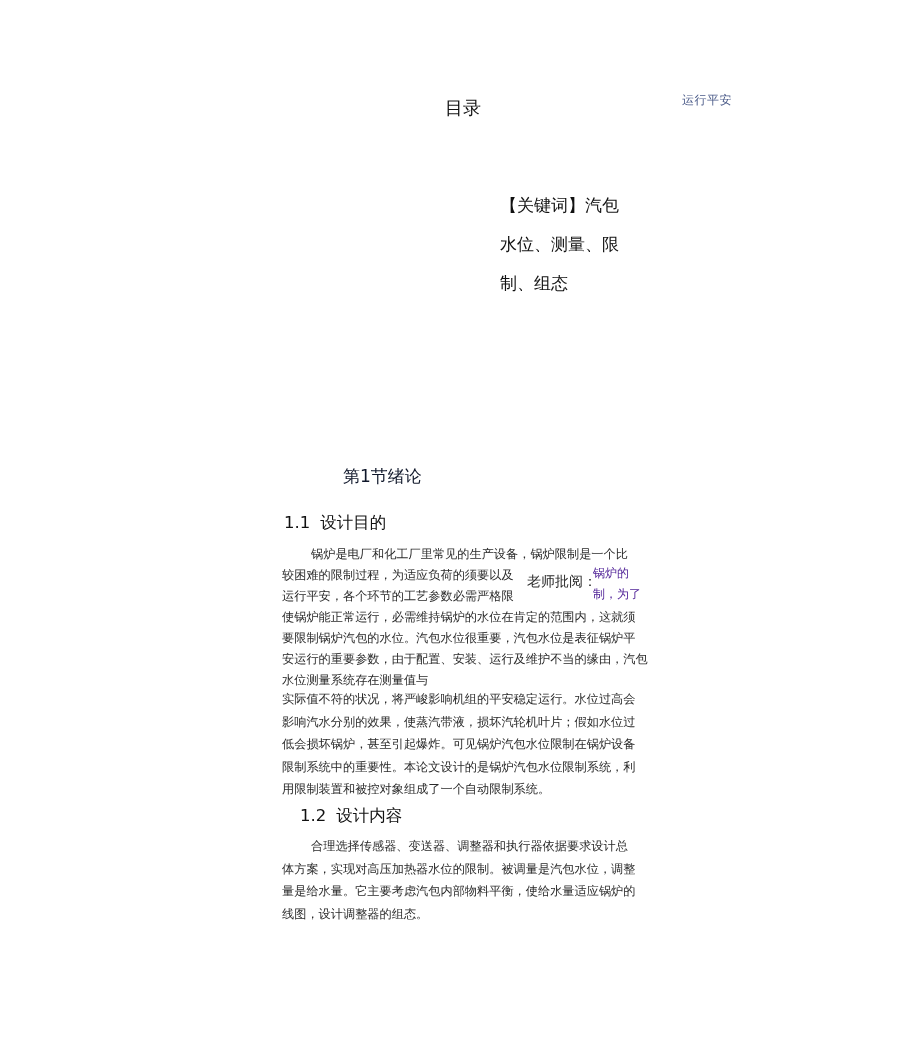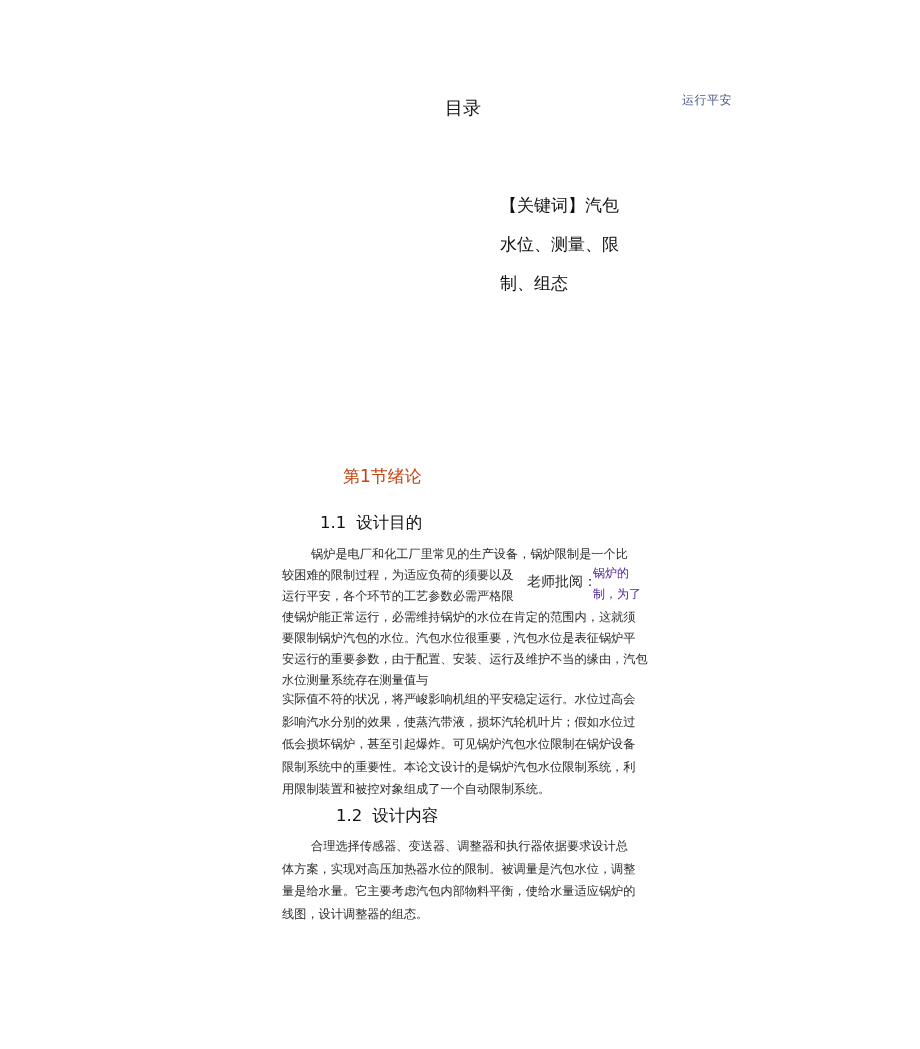--- a/index.html
+++ b/index.html
@@ -32,26 +32,25 @@
     .keywords {
       left: 500px; top: 186px;
       width: 140px;
       font-size: 17px;
       line-height: 39px;
       color: #111;
     }
     .chapter-title {
       left: 343px; top: 465px;
       font-size: 17px;
-      color: #c2410c;
+      color: #0f172a;
     }
     .sec-title {
       font-size: 16.5px;
       color: #111;
-      margin-left: 36px;
     }
     .sec-title .num { margin-right: 10px; }
     .para {
       font-size: 12.2px;
       line-height: 21px;
       color: #2a2a2a;
       text-align: justify;
       text-align-last: left;
     }
     .para .line { display: block; white-space: nowrap; }

